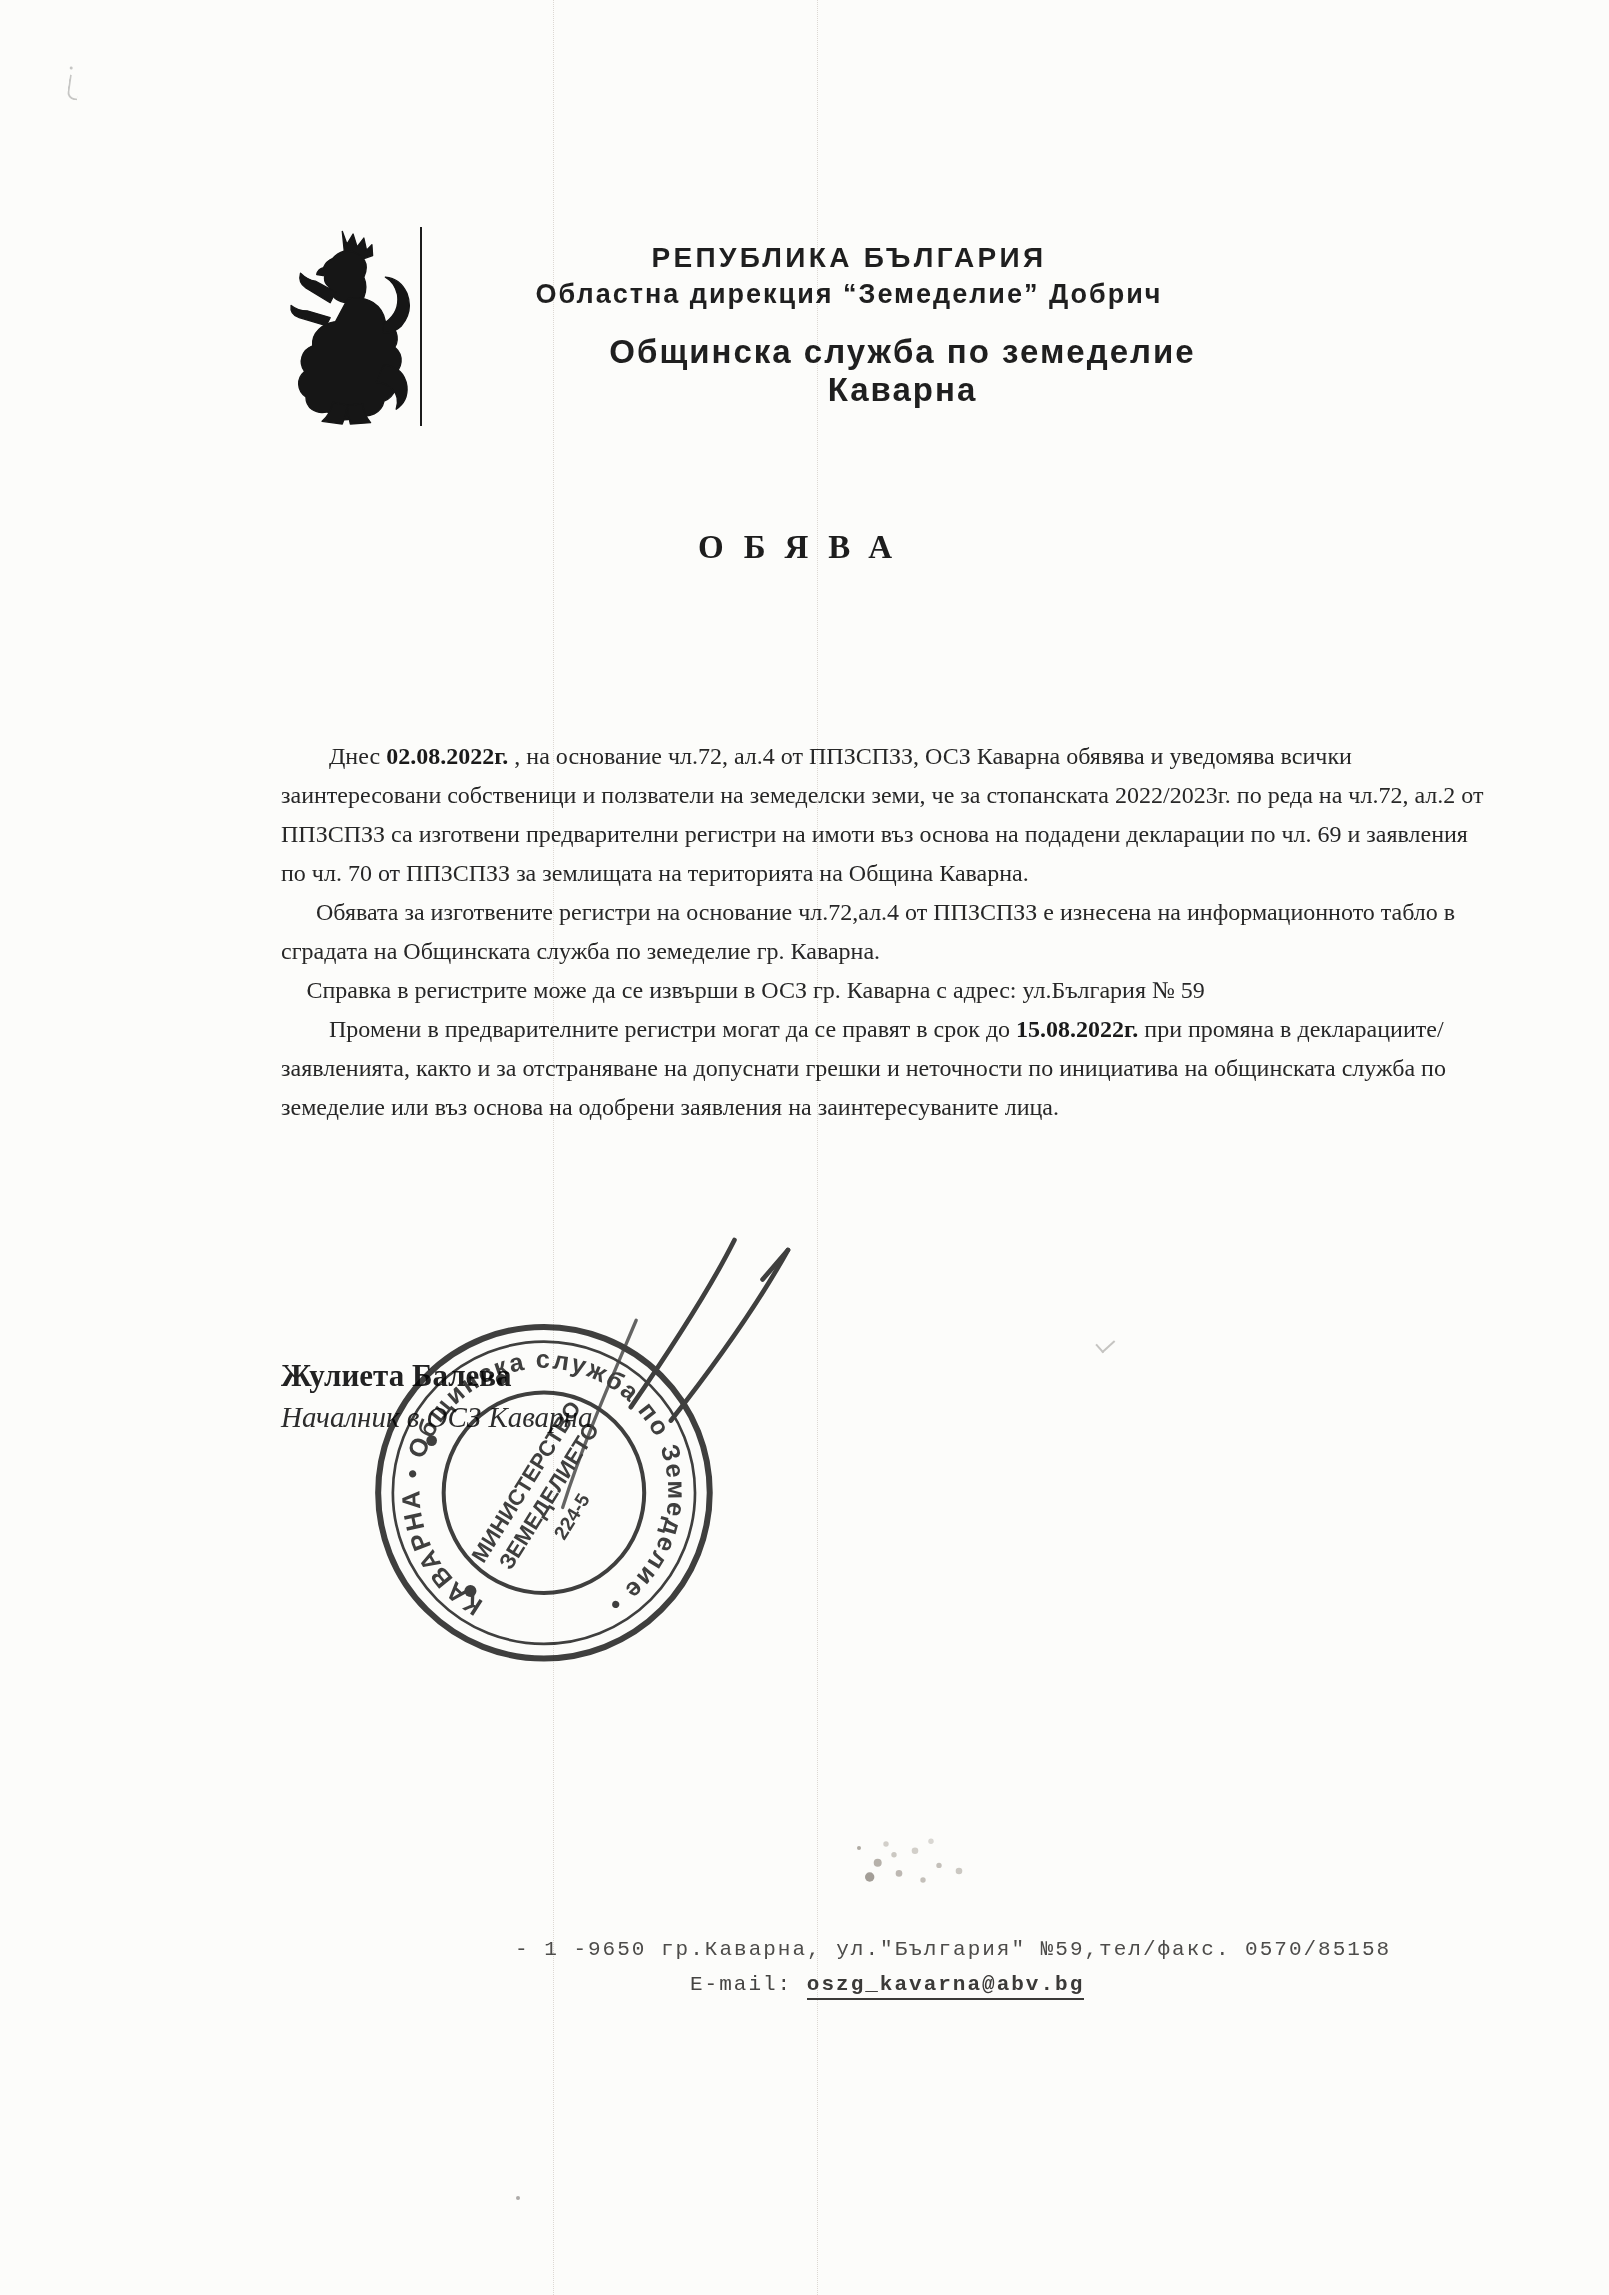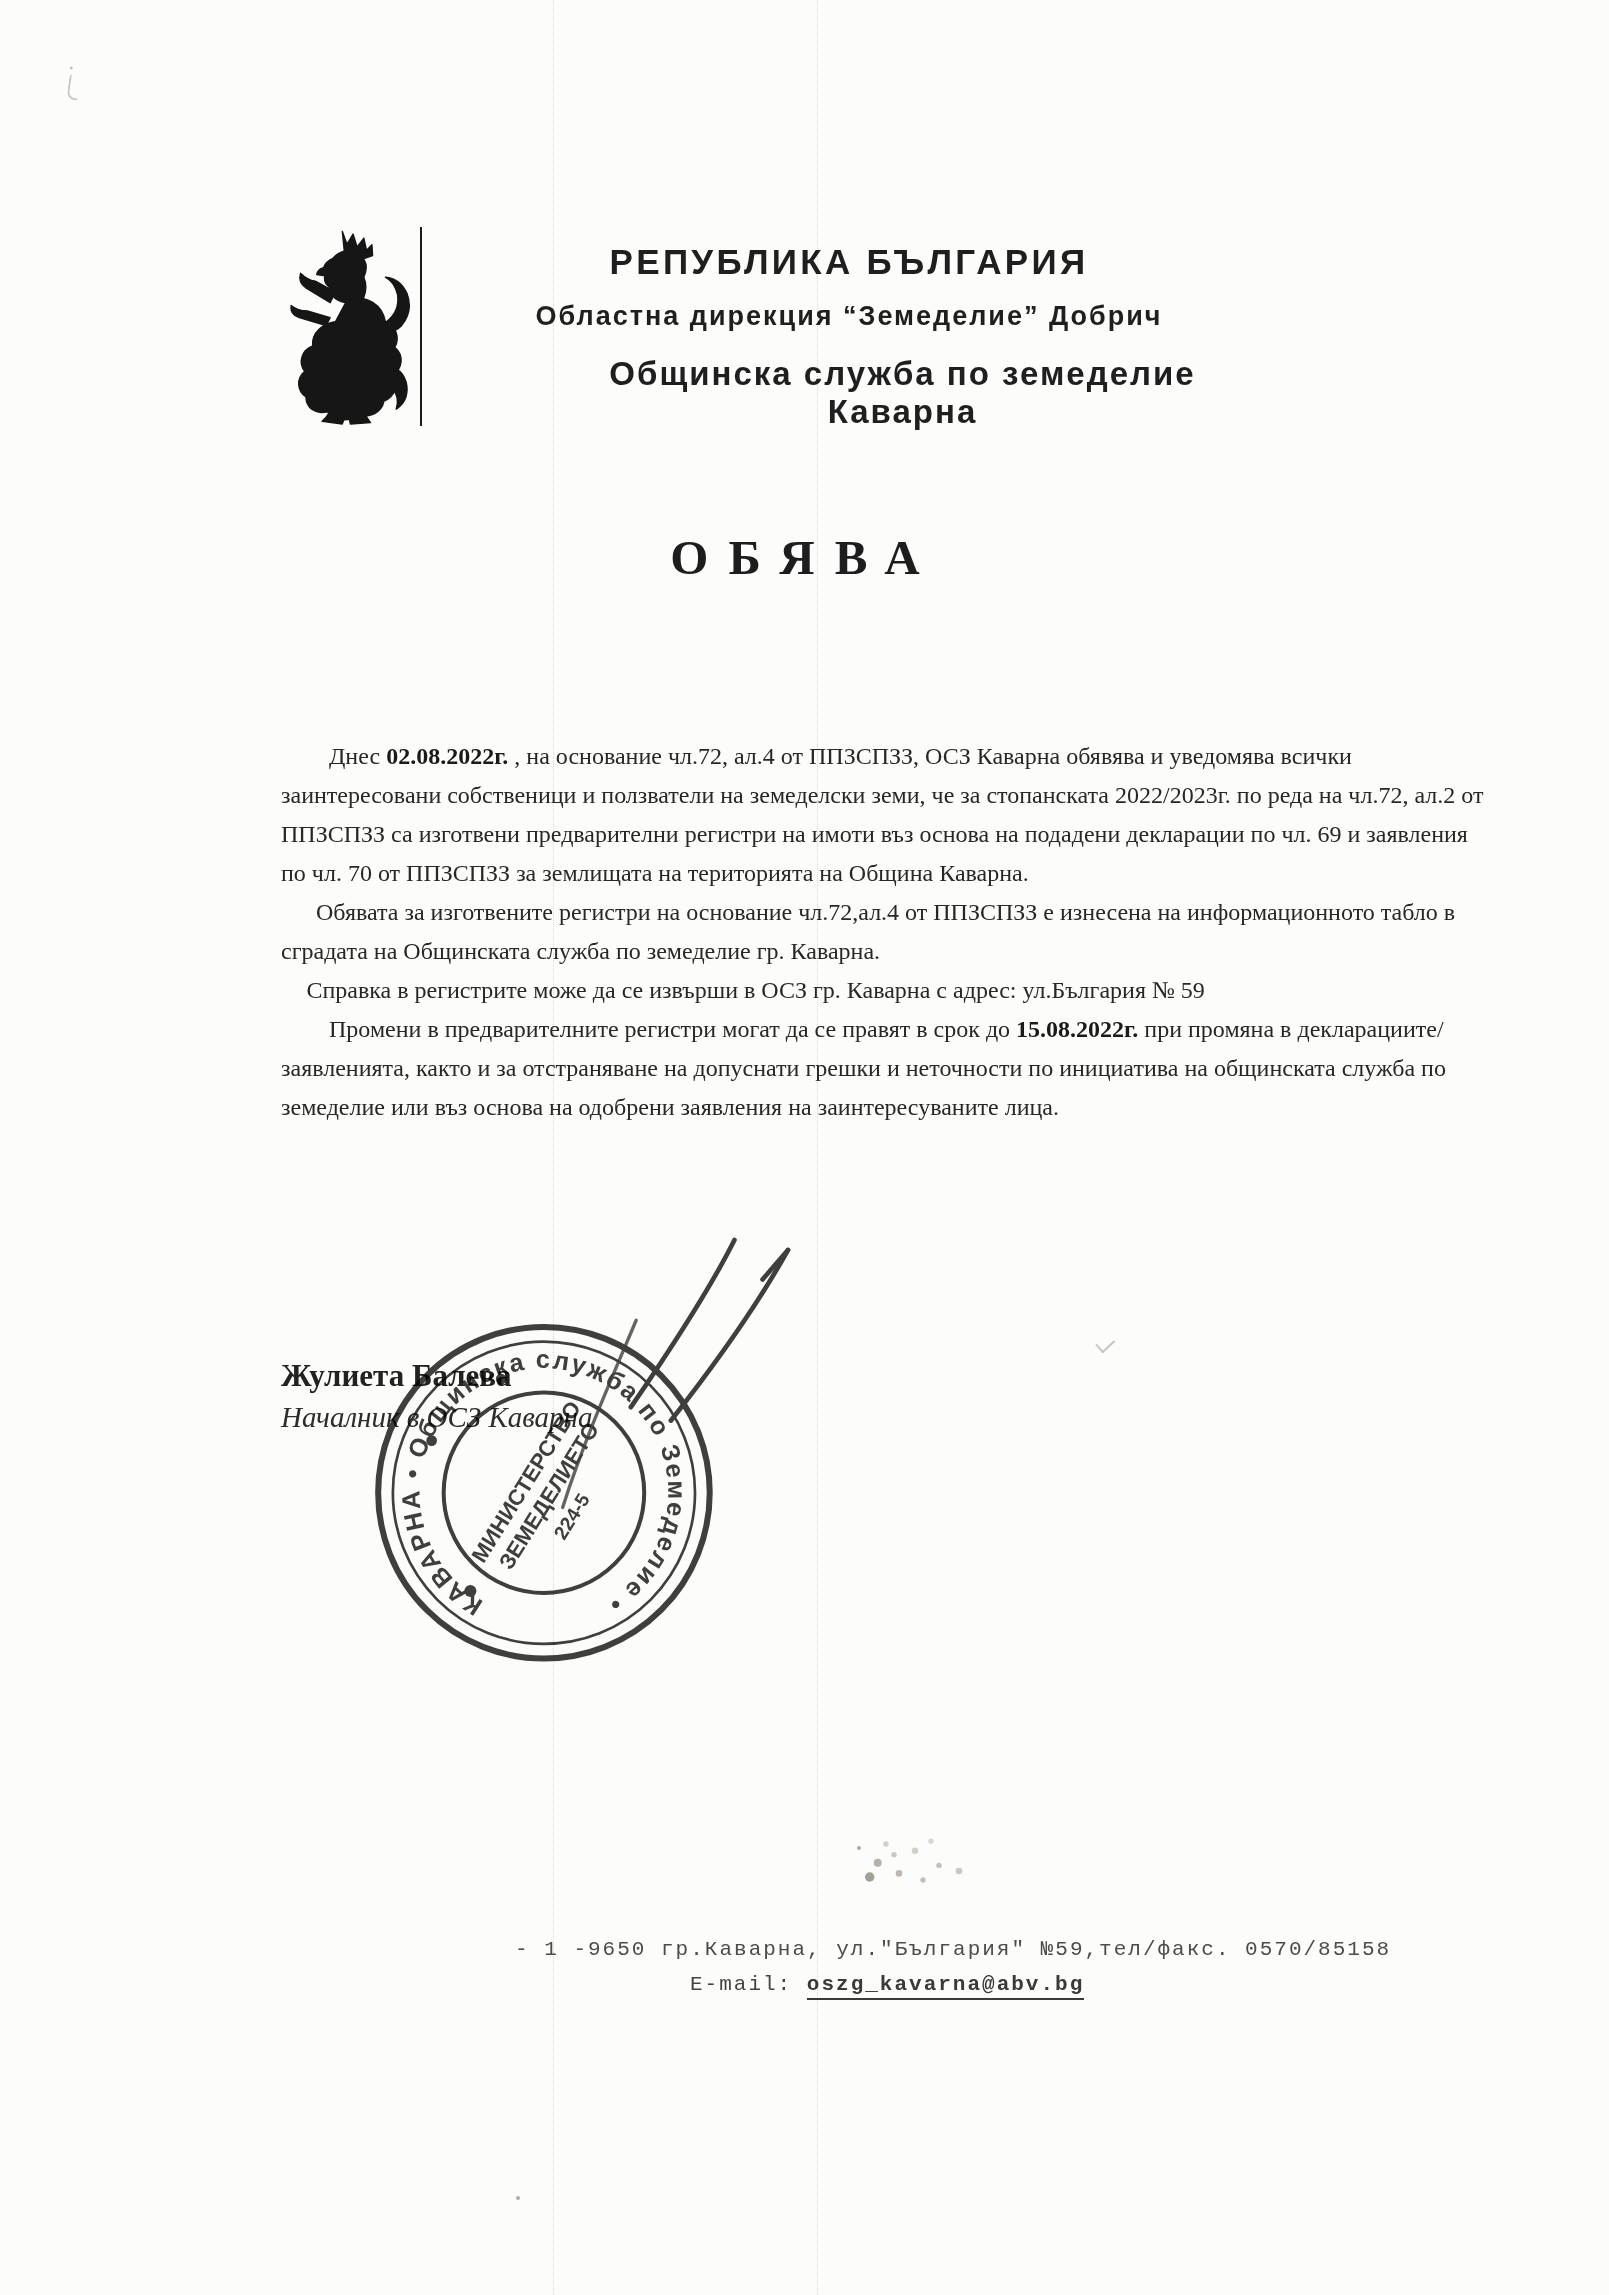--- a/index.html
+++ b/index.html
@@ -29,28 +29,28 @@
       100px 23px 0 1.3px rgba(112,102,90,.35), 40px 25.4px 0 1.3px rgba(112,102,90,.45),
       10.7px 29px 0 2.7px rgba(90,80,70,.55), 64px 32px 0 0.7px rgba(112,102,90,.4),
       27px -4px 0 0.7px rgba(112,102,90,.3), 72px -6.7px 0 0.7px rgba(112,102,90,.25);}
   .mark-bottomdot{position:absolute;left:516px;top:2196px;width:4px;height:4px;border-radius:50%;background:#8a8884;opacity:.7;}
 
   
   .emblem{position:absolute;left:283px;top:223px;width:128px;height:206px;}
   .letterhead-divider{position:absolute;left:420px;top:227px;width:2px;height:199px;background:#1c1c1c;}
   .letterhead-text{position:absolute;left:428px;top:242px;width:842px;text-align:center;
     font-family:"Liberation Sans","DejaVu Sans",sans-serif;font-weight:bold;color:#1f1f1f;}
-  .lh1{font-size:35px;letter-spacing:3.3px;margin:0 0 19px 0;}
+  .lh1{font-size:28px;letter-spacing:3.3px;margin:0 0 5px 0;}
   .lh2{font-size:29px;letter-spacing:2px;margin:0 0 10.7px 0;}
   .lh3{font-size:27px;letter-spacing:2px;margin:0 0 23px 0;}
   .lh4{font-size:33px;letter-spacing:2px;margin:0 0 0 107px;text-align:center;}
 
   
   .doc-title{position:absolute;left:0;top:529px;width:1610px;text-align:center;
-    font-size:49px;font-weight:bold;letter-spacing:20px;color:#1d1d1d;}
+    font-size:33px;font-weight:bold;letter-spacing:20px;color:#1d1d1d;}
 
   
   .body-text{position:absolute;left:281px;top:737px;width:1210px;font-size:24px;line-height:39px;color:#272727;}
   .body-text p{margin:0;}
   .p1{text-indent:48px;margin-bottom:27px;}
   .p2{text-indent:35px;margin-bottom:23px;}
   .p3{text-indent:25.4px;margin-bottom:35px;white-space:nowrap;}
   .p4{text-indent:48px;}
   .body-text b{color:#1a1a1a;}
 

